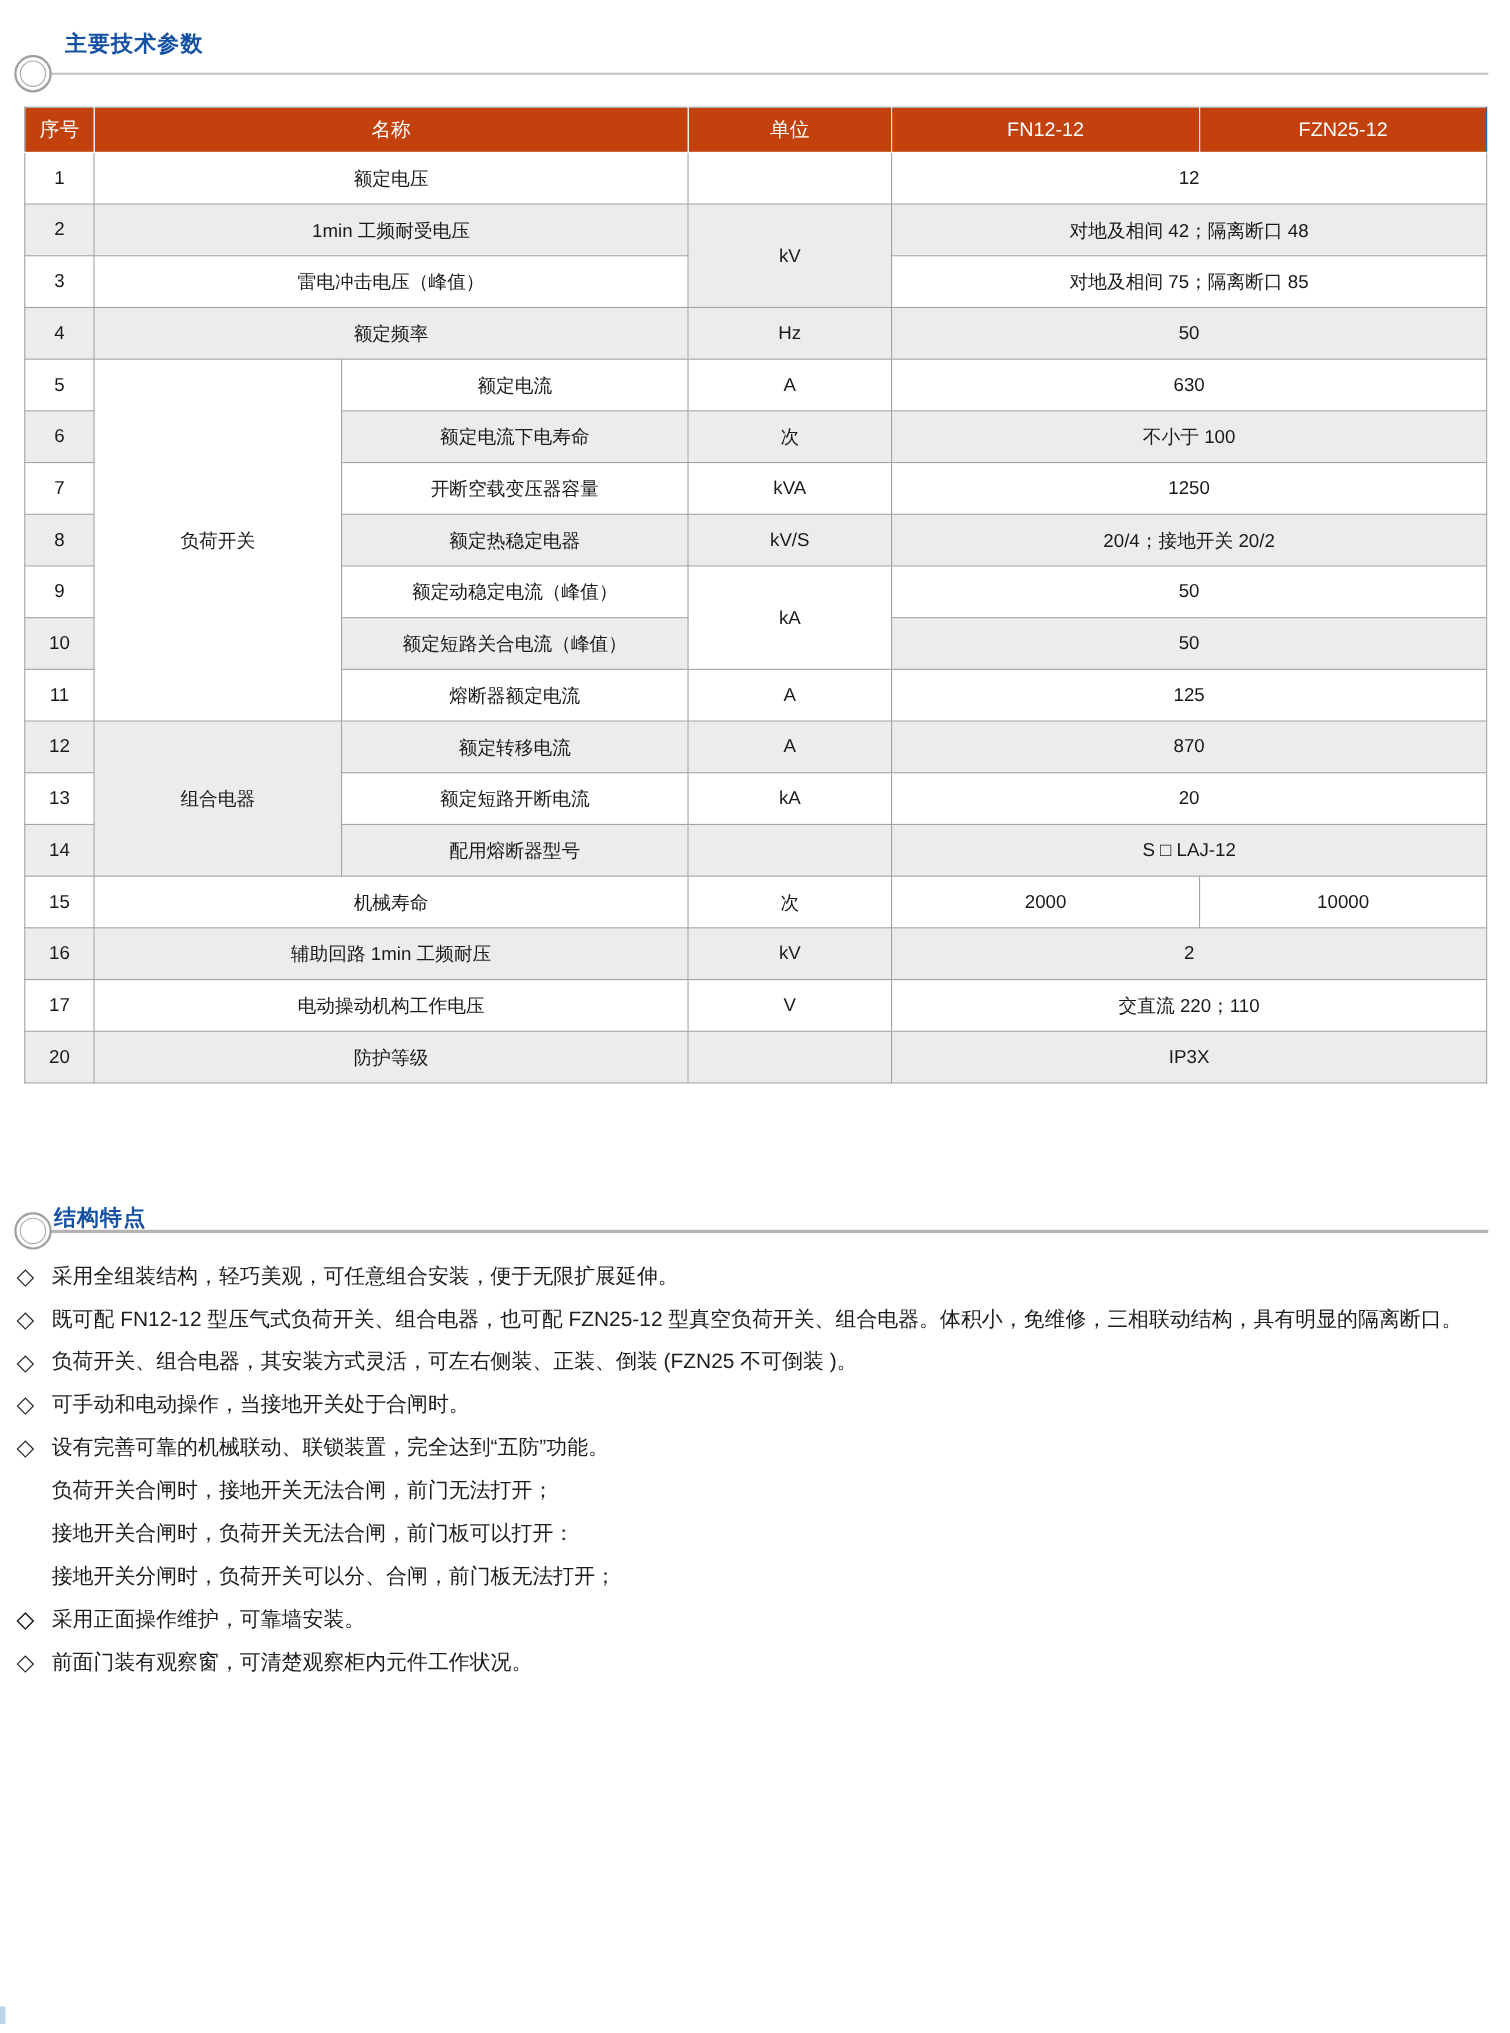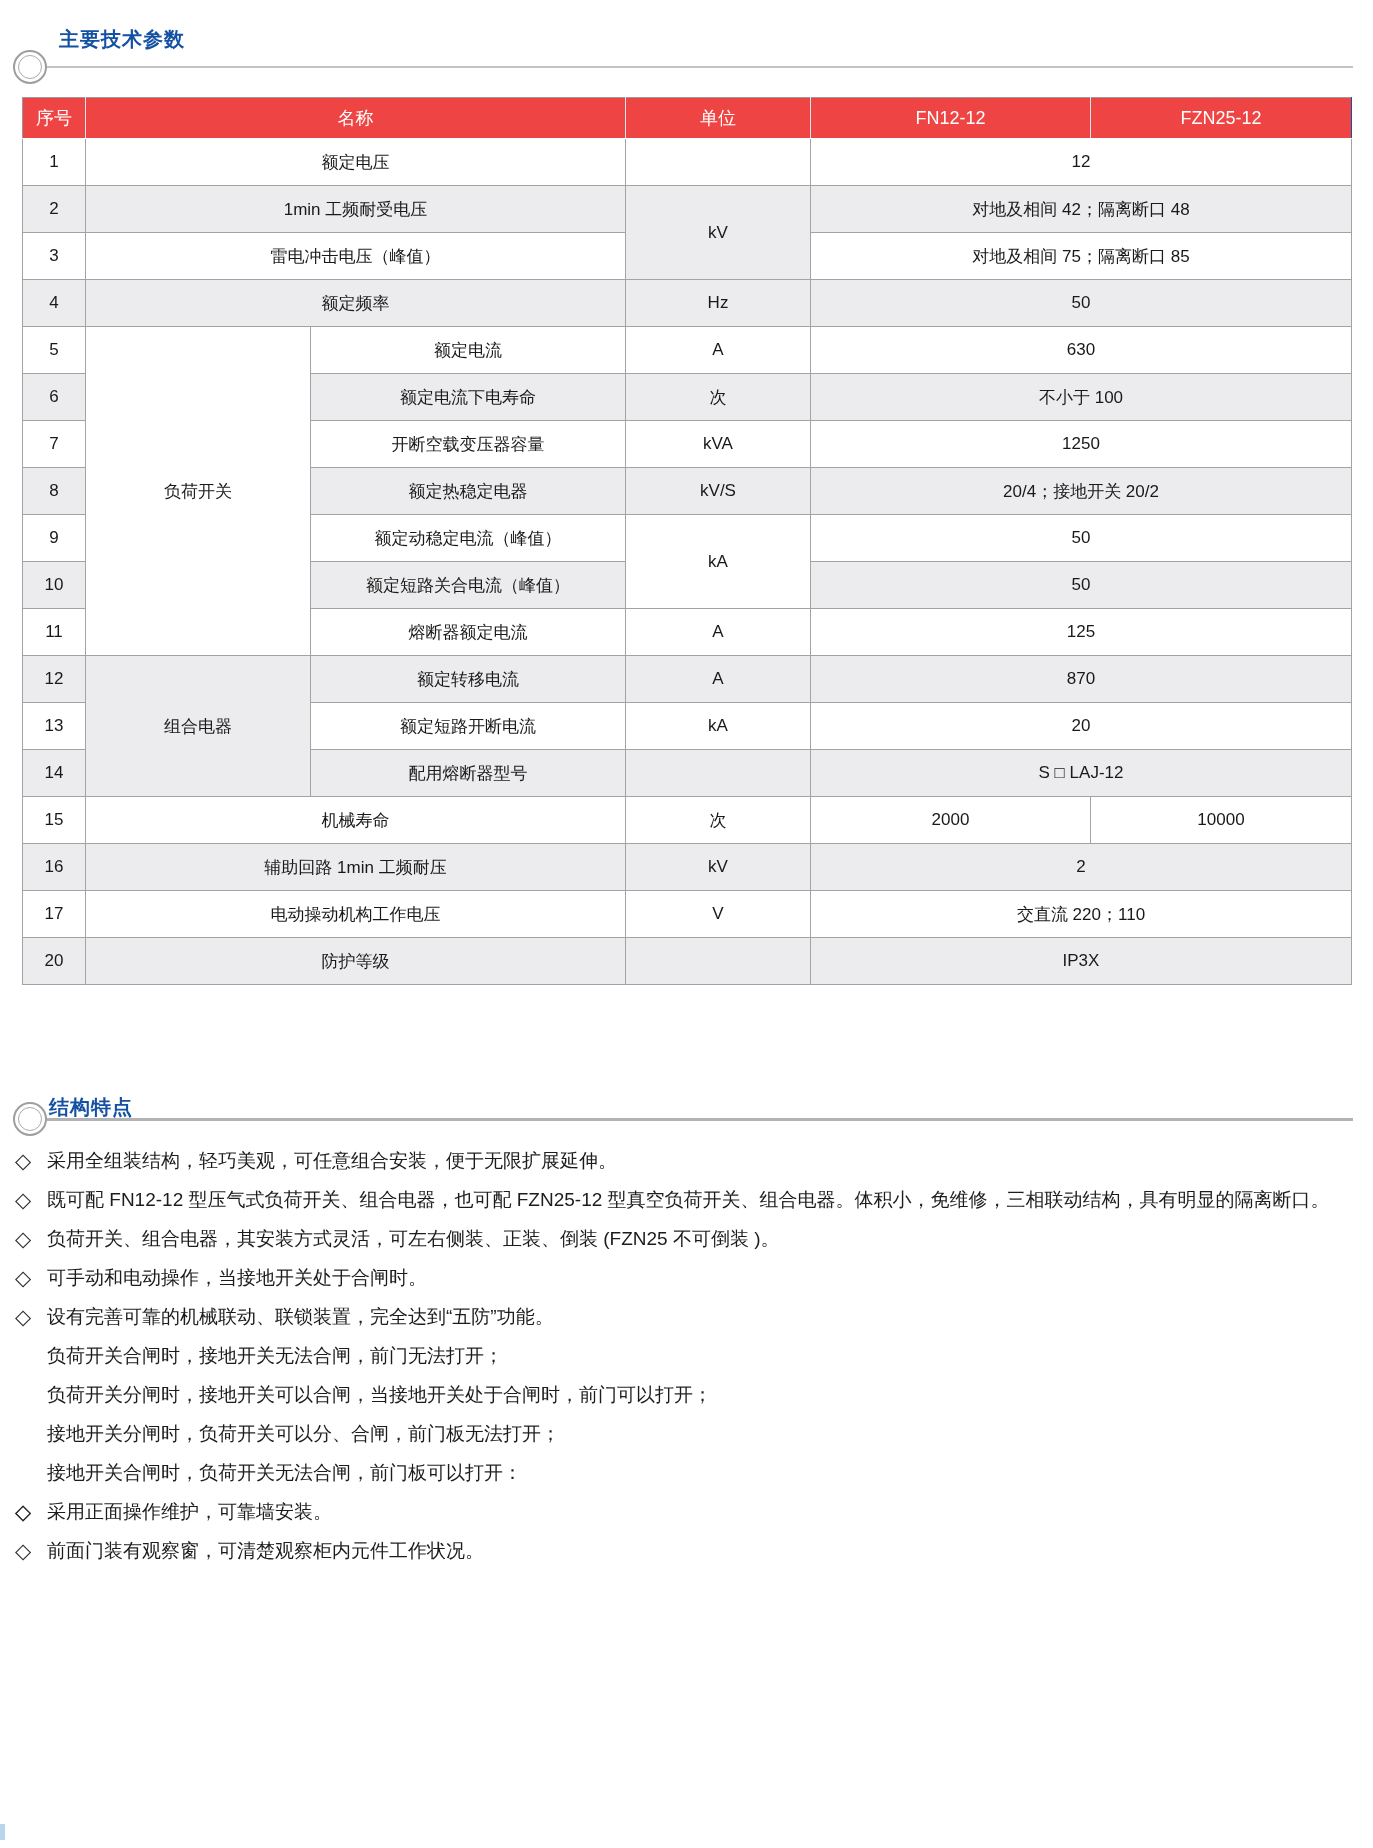--- a/index.html
+++ b/index.html
@@ -26,21 +26,21 @@
   #line2 { left:46px; top:1118px; width:1307px; height:3px; background:#b3b3b3; }
 
   
   #tablewrap { position:absolute; left:22px; top:97px; }
   table { border-collapse:collapse; table-layout:fixed; width:1329px;
           border:1px solid #9a9a9a; }
   th, td { text-align:center; vertical-align:middle; font-size:17px;
            overflow:hidden; white-space:nowrap; }
   thead tr { height:41px; }
   tbody tr { height:47px; }
-  th { background:#ef4444; color:#ffffff; font-weight:normal; font-size:18px;
+  th { background:#c2410c; color:#ffffff; font-weight:normal; font-size:18px;
        border-right:1px solid #dfe7f2; border-bottom:1px solid #ffffff; }
   th:last-child { border-right:1px solid #1552a2; }
   td { border:1px solid #a3a3a3; background:#ffffff; color:#191919; }
   tr.even > td { background:#ececee; }
 </style>
 </head>
 <body>
 
 <div id="title1" class="sec-title">主要技术参数</div>
 <div id="circle1" class="deco-circle">
@@ -195,21 +195,20 @@
   #corner-mark { position:absolute; left:0; top:1824px; width:5px; height:16px;
                  background:#b9d5eb; }
 </style>
 <div id="features">
   <div class="feat"><span class="marker">◇</span><span>采用全组装结构，轻巧美观，可任意组合安装，便于无限扩展延伸。</span></div>
   <div class="feat"><span class="marker">◇</span><span>既可配 FN12-12 型压气式负荷开关、组合电器，也可配 FZN25-12 型真空负荷开关、组合电器。体积小，免维修，三相联动结构，具有明显的隔离断口。</span></div>
   <div class="feat"><span class="marker">◇</span><span>负荷开关、组合电器，其安装方式灵活，可左右侧装、正装、倒装 (FZN25 不可倒装 )。</span></div>
   <div class="feat"><span class="marker">◇</span><span>可手动和电动操作，当接地开关处于合闸时。</span></div>
   <div class="feat"><span class="marker">◇</span><span>设有完善可靠的机械联动、联锁装置，完全达到“五防”功能。</span></div>
   <div class="feat sub"><span>负荷开关合闸时，接地开关无法合闸，前门无法打开；</span></div>
-  <div class="feat sub"><span>负荷开关分闸时，接地开关可以合闸，当接地开关处于合闸时，前门可以打开；</span></div>
+  <div class="feat sub"><span>接地开关合闸时，负荷开关无法合闸，前门板可以打开：</span></div>
   <div class="feat sub"><span>接地开关分闸时，负荷开关可以分、合闸，前门板无法打开；</span></div>
-  <div class="feat sub"><span>接地开关合闸时，负荷开关无法合闸，前门板可以打开：</span></div>
   <div class="feat"><span class="marker">◇</span></div>
   <div class="feat"><span class="marker">◇</span><span>采用正面操作维护，可靠墙安装。</span></div>
   <div class="feat"><span class="marker">◇</span><span>前面门装有观察窗，可清楚观察柜内元件工作状况。</span></div>
 </div>
 
 <div id="corner-mark"></div>
 
 </body></html>

